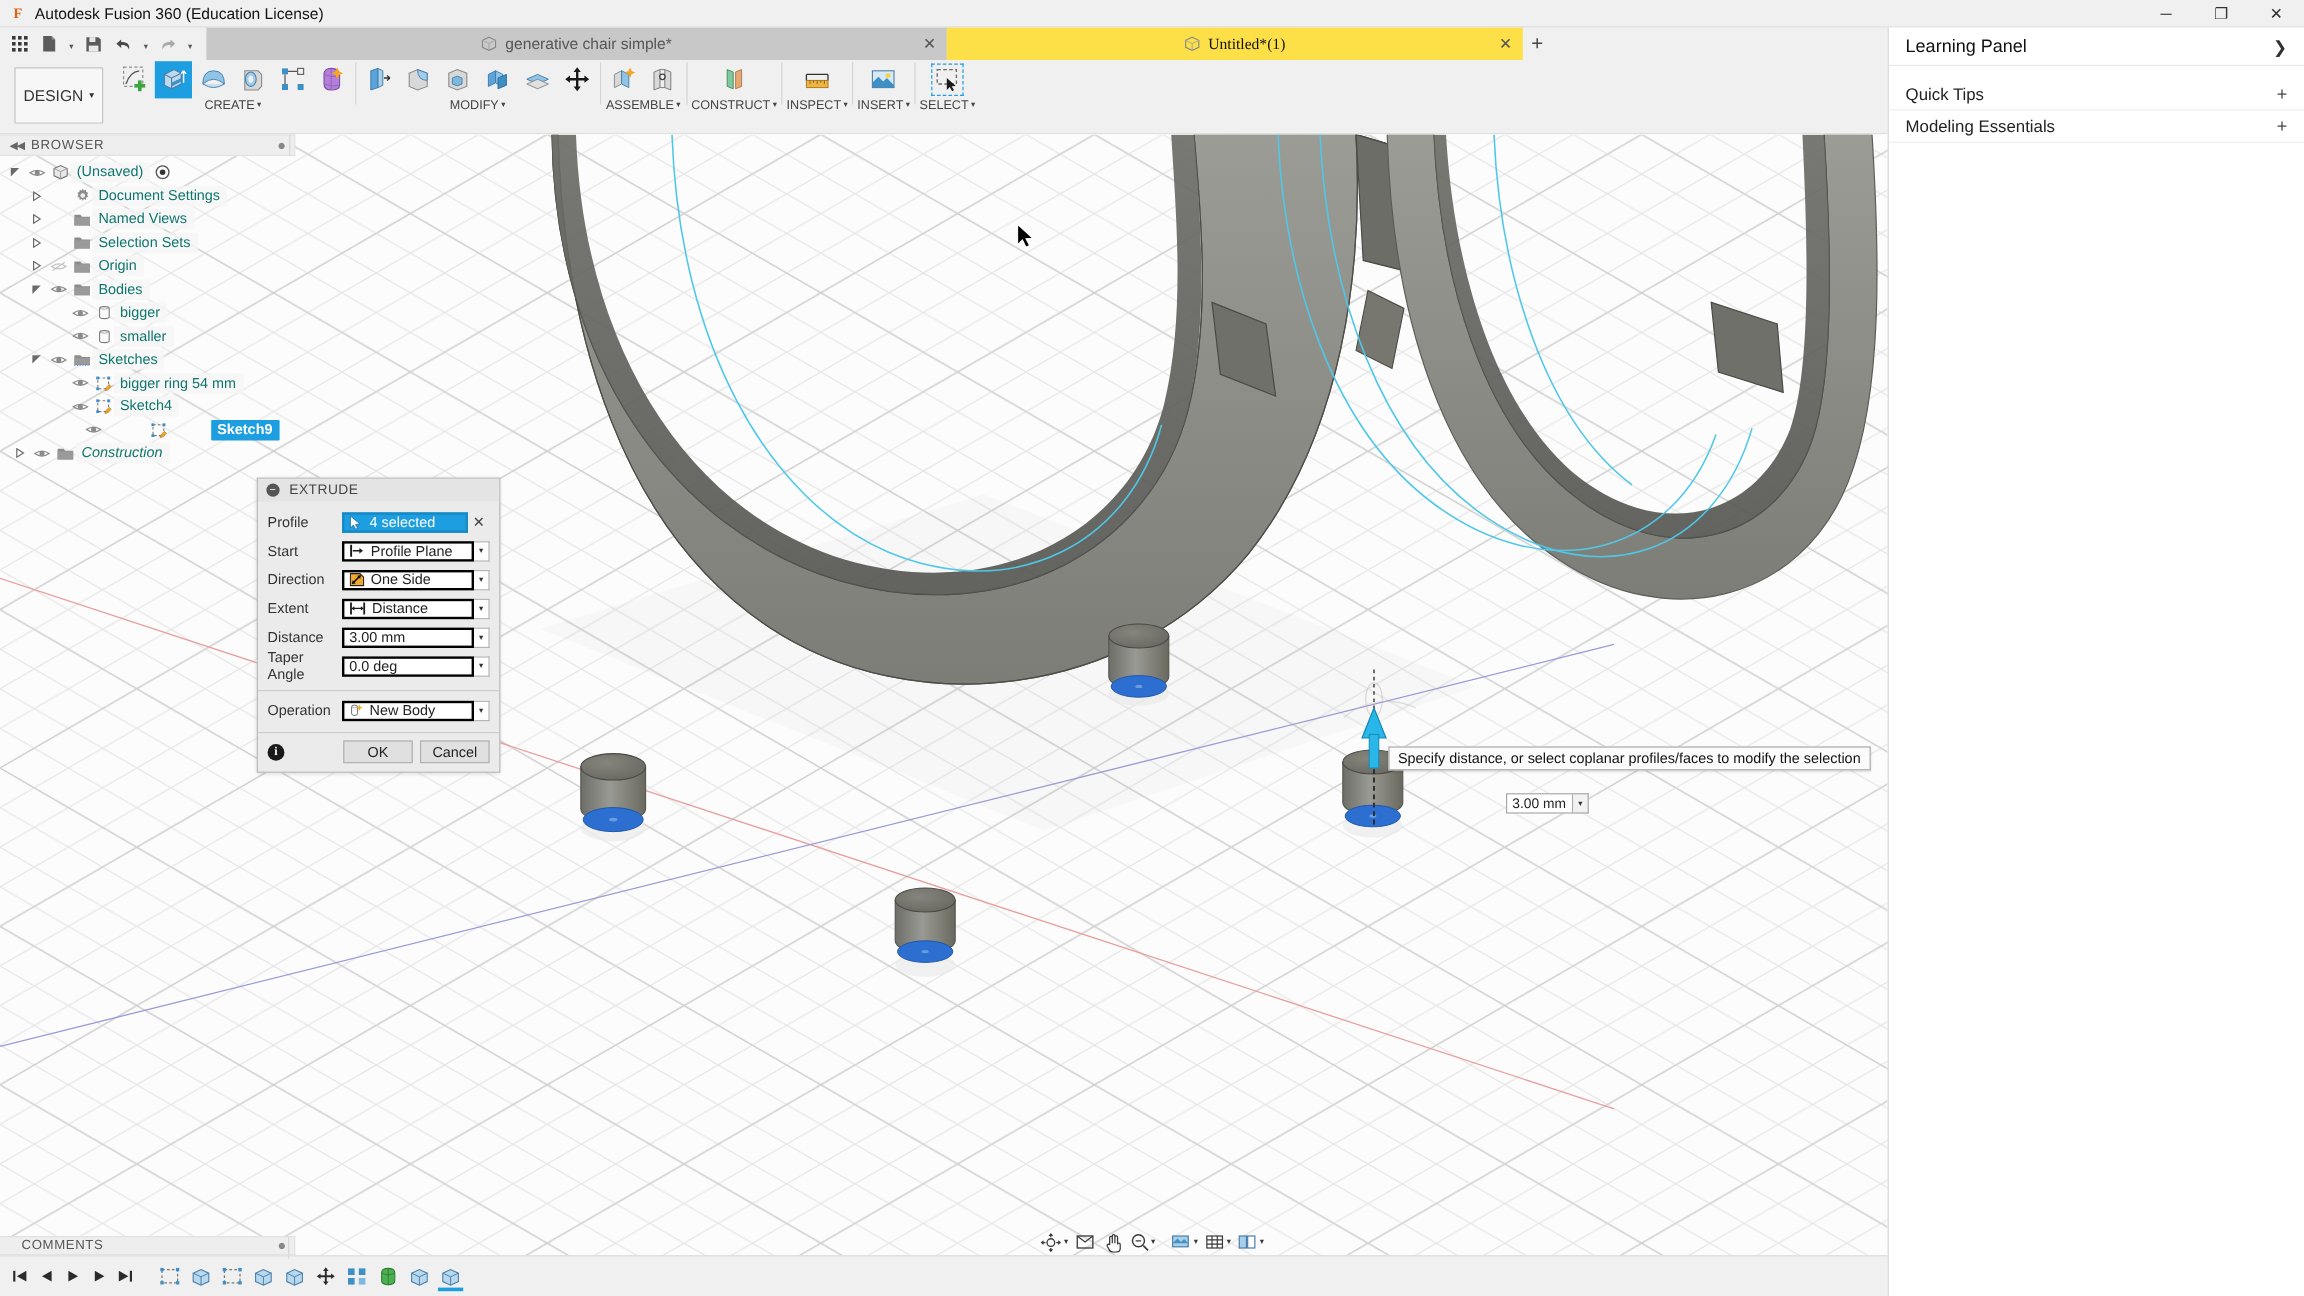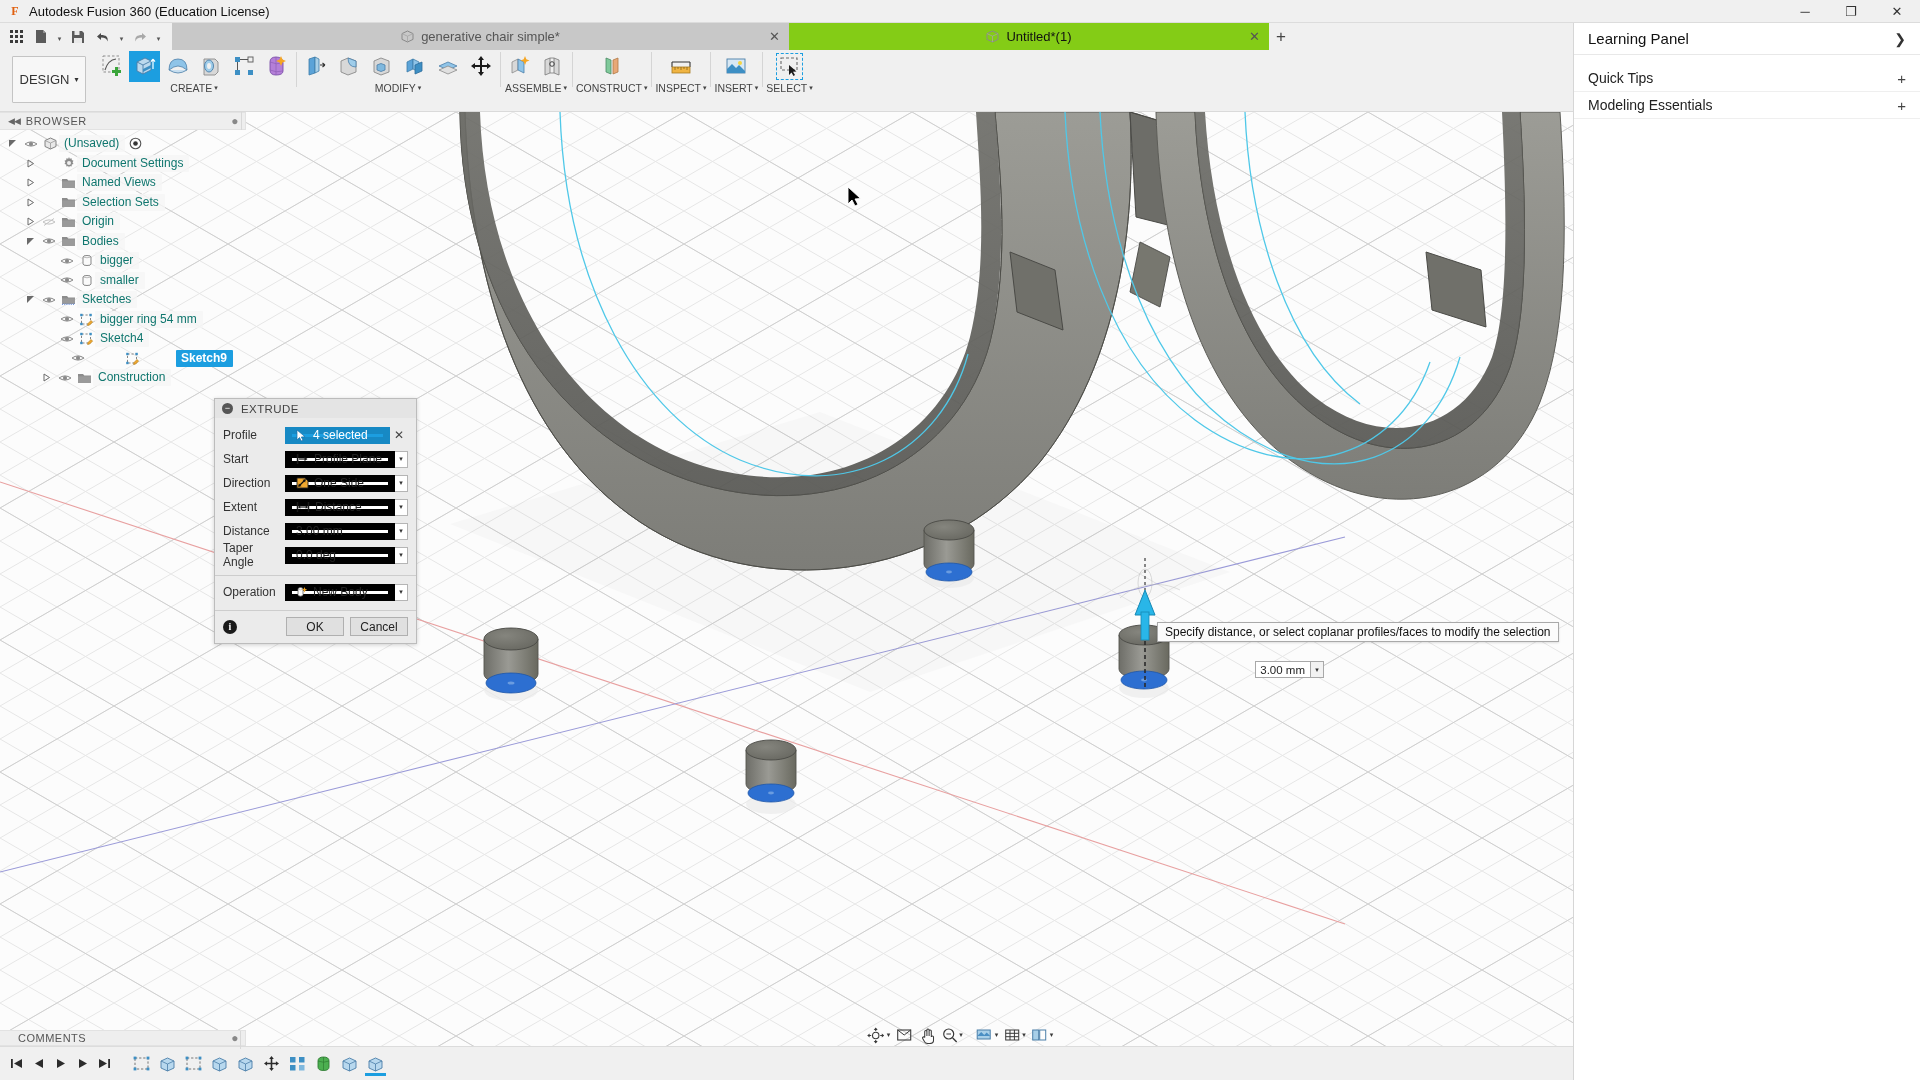--- a/index.html
+++ b/index.html
@@ -42,21 +42,21 @@
   .qcaret { width:11px; height:23px; display:flex; align-items:flex-end; justify-content:center;
     padding-bottom:5px; font-size:7px; color:#555; }
 
   .doctabs { display:flex; align-items:flex-end; height:27px; flex:1; margin-left:8px; }
   .dtab {
     height:27px; display:flex; align-items:center; gap:7px;
     padding:0 12px; font-size:13px; color:#3c3c3c; min-width:200px;
     justify-content:center; position:relative;
   }
   .dtab.inactive { background:#c8c8c8; color:#555; flex:1; max-width:617px; }
-  .dtab.active { background:#84cc16; color:#111; flex:1; max-width:480px; }
+  .dtab.active { background:#fde047; color:#111; flex:1; max-width:480px;font-family:Liberation Serif, serif; }
   .dtab .tclose { position:absolute; right:9px; font-size:13px; color:#555; }
   .tabplus {
     width:24px; height:27px; display:flex; align-items:center; justify-content:center;
     font-size:17px; color:#444;
   }
   .rightqat { display:flex; align-items:center; gap:2px; padding-right:6px; }
   .userlabel { font-size:13px; color:#333; padding:0 10px; }
 
   
   .ribbon { height:62px; background:#f0f0f0; display:flex; position:relative;
@@ -140,21 +140,21 @@
   }
   .ex-minus {
     width:11px; height:11px; border-radius:50%; background:#555; color:#fff;
     font-size:9px; line-height:10px; text-align:center;
   }
   .ex-body { padding:5px 8px 4px 8px; }
   .ex-row { display:flex; align-items:center; height:24px; }
   .ex-lab { width:62px; color:#333; font-size:12px; }
   .ex-ctl { flex:1; display:flex; }
   .ex-field {
-    flex:1; height:17px; background:#fff; border:7px solid #000000;
+    flex:1; height:17px; background:#fff; border:2px solid #000000;
     display:flex; align-items:center; gap:5px; padding:0 4px; font-size:12px; color:#222;
   }
   .ex-field.blue { background:#1c9ee0; border-color:#1789c4; color:#fff; }
   .ex-caret {
     width:13px; height:17px; border:1px solid #b5b5b5; border-left:none; background:#fff;
     display:flex; align-items:center; justify-content:center; font-size:7px; color:#333;
   }
   .ex-x { width:18px; text-align:center; color:#444; font-size:12px; }
   .ex-sep { height:1px; background:#cdcdcd; margin:4px 0 2px 0; }
   .ex-foot { display:flex; align-items:center; padding:4px 8px 7px 8px; }
@@ -922,21 +922,21 @@
               <g fill="#3d8fc4">
                 <rect x="1.2" y=".8" width="2.4" height="2.4"></rect>
                 <rect x="10.4" y=".8" width="2.4" height="2.4"></rect>
                 <rect x="1.2" y="9.8" width="2.4" height="2.4"></rect>
               </g>
               <path d="M9 10.5 l3-3 1.6 1.6 -3 3 -2 .4 z" fill="#f0a830" stroke="#b07810" stroke-width=".6"></path>
             </svg>
           </span>
           <span class="lbl">Sketch9</span>
         </div>
-        <div class="trow" style="padding-left: 42px;">
+        <div class="trow" style="padding-left: 12px; font-style: italic;">
           <span class="arrow">
             <svg width="9" height="9" viewBox="0 0 9 9">
               <path d="M2 1 L7.5 4.5 L2 8 Z" fill="none" stroke="#6a6a6a" stroke-width="1"></path>
             </svg>
           </span>
           <span class="eye">
             <svg width="14" height="10" viewBox="0 0 14 10">
               <path d="M1 5 Q7 .8 13 5 Q7 9.2 1 5 Z" fill="none" stroke="#8a8a8a" stroke-width="1"></path>
               <circle cx="7" cy="5" r="2.1" fill="#8a8a8a"></circle>
             </svg>

